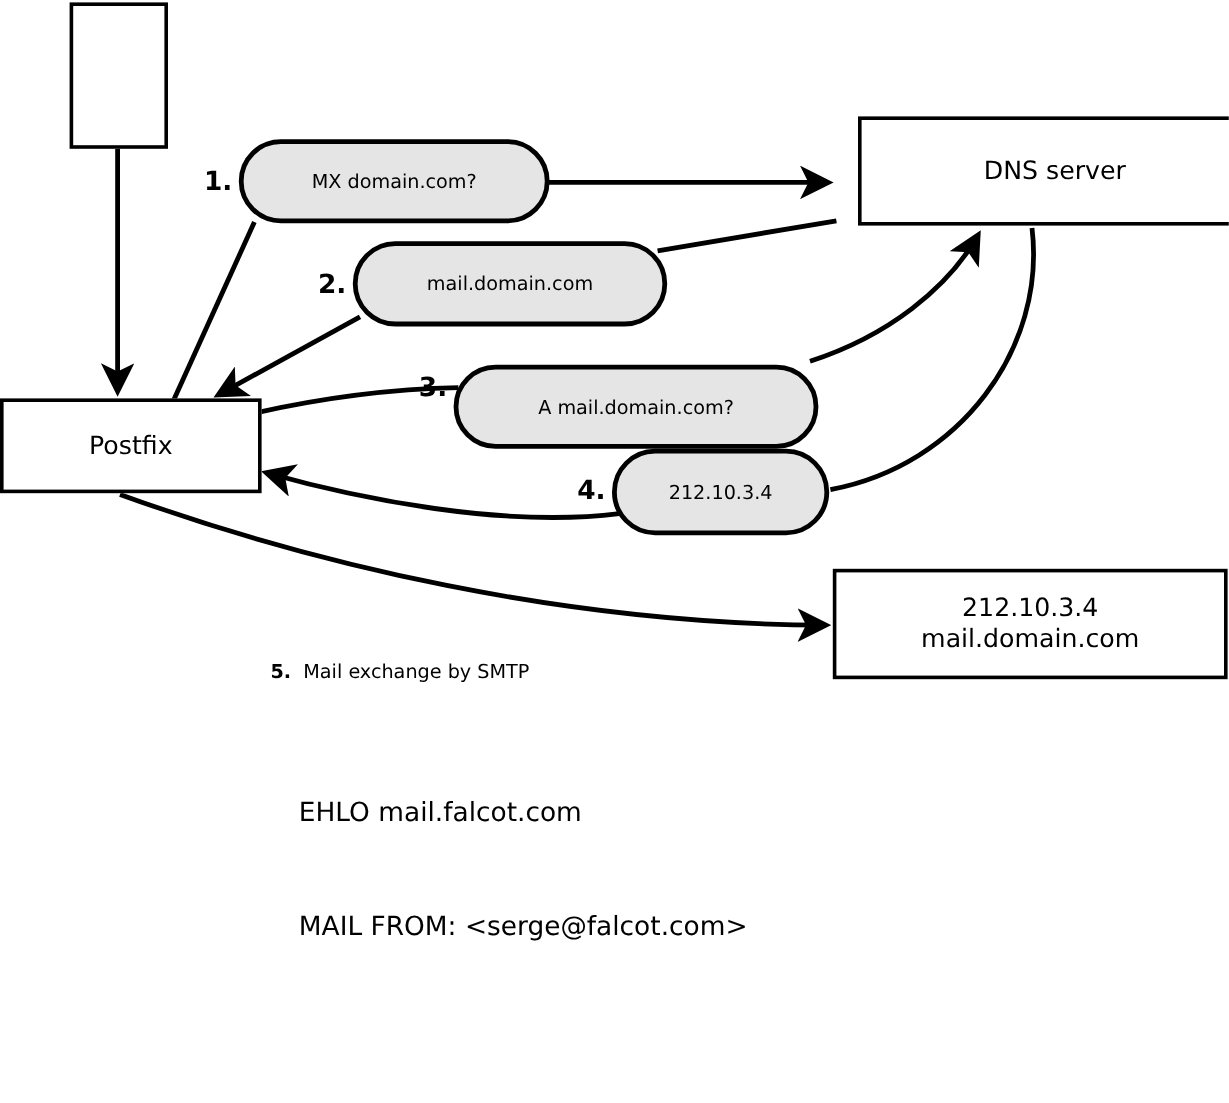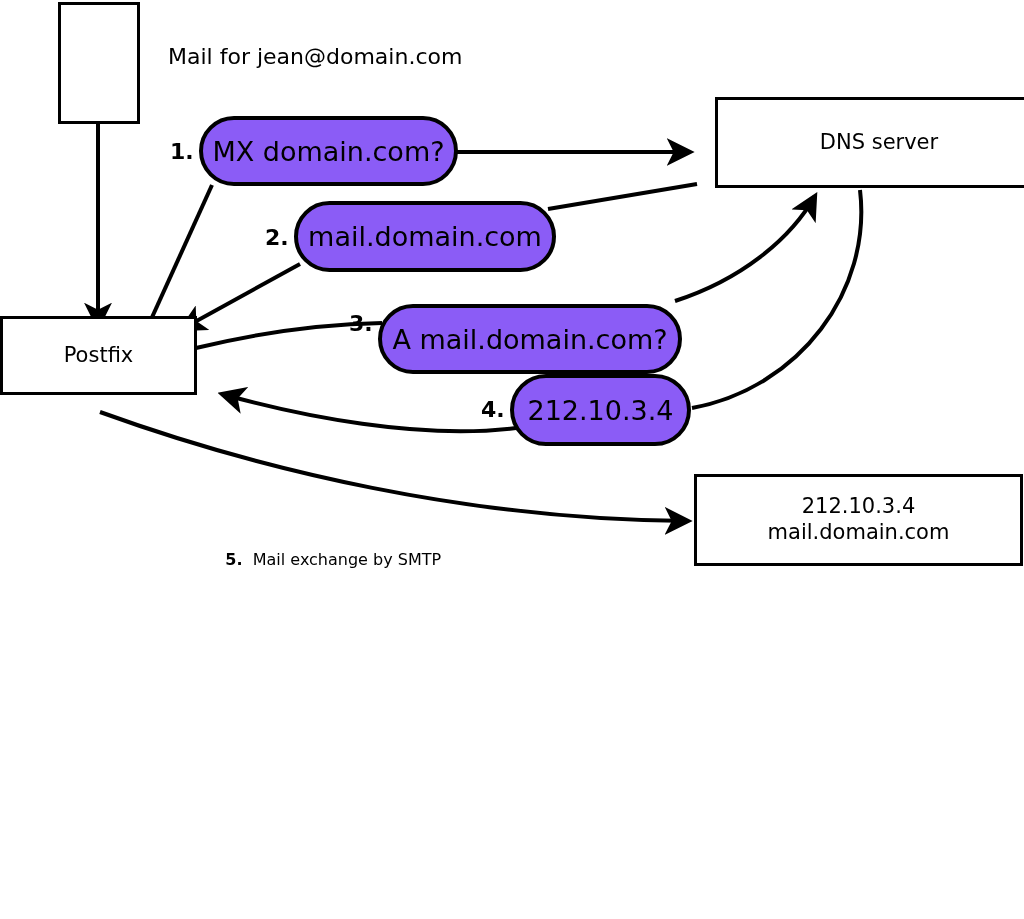--- a/index.html
+++ b/index.html
@@ -37,27 +37,27 @@
     align-items: center;
     justify-content: center;
     text-align: center;
     font-size: 21px;
     line-height: 1.22;
     font-family: "DejaVu Sans", sans-serif;
   }
   .pill {
     position: absolute;
     border: 4px solid #000;
-    background: #8b5cf6;
+    background: #e5e5e5;
     box-sizing: border-box;
     border-radius: 999px;
     display: flex;
     align-items: center;
     justify-content: center;
-    font-size: 27px;
+    font-size: 16px;
     font-family: "DejaVu Sans", sans-serif;
     white-space: nowrap;
     z-index: 5;
   }
   .step-num {
     position: absolute;
     font-weight: bold;
     font-size: 22px;
     font-family: "DejaVu Sans", sans-serif;
     z-index: 6;
@@ -117,21 +117,21 @@
 
     <path d="M 516 428 C 420 440 300 416 222 394" stroke="#000" stroke-width="4" fill="none" marker-end="url(#arrow)"></path>
 
     <path d="M 100 412 C 260 470 470 520 688 521" stroke="#000" stroke-width="4" fill="none" marker-end="url(#arrow)"></path>
   </svg>
 
   <div class="node-box" style="left:58px; top:2px; width:82px; height:122px;">
     <span></span>
   </div>
 
-  <div class="node-box" style="left:0px; top:316px; width:197px; height:79px;">
+  <div class="node-box" style="left:0px; top:332px; width:218px; height:79px;">
     <span>Postfix</span>
   </div>
 
   <div class="node-box" style="left:695px; top:97px; width:328px; height:91px;margin-left:20px;">
     <span>DNS server</span>
   </div>
 
   <div class="node-box" style="left:694px; top:474px; width:329px; height:92px; flex-direction:column;">
     <span>212.10.3.4</span>
     <span>mail.domain.com</span>
@@ -150,27 +150,28 @@
   <div class="step-num" style="left:349px; top:311px;">3.</div>
   <div class="pill" style="left:378px; top:304px; width:304px; height:70px;">
     <span>A mail.domain.com?</span>
   </div>
 
   <div class="step-num" style="left:481px; top:397px;">4.</div>
   <div class="pill" style="left:510px; top:374px; width:181px; height:72px;">
     <span>212.10.3.4</span>
   </div>
 
-  <div class="plain-text" style="left:168px; top:44px;">Mail for jean@domain.com</div>
 
   <div class="step5-label" style="left:205px; top:531px;">
     <span class="step5-num">5.</span><span>&nbsp;&nbsp;</span><span>Mail exchange by SMTP</span>
   </div>
 
   <div class="smtp-block" style="left:249px; top:598px;">
+    <span class="smtp-line">EHLO mail.falcot.com</span>
+    <span class="smtp-line">MAIL FROM: &lt;serge@falcot.com&gt;</span>
     
     
     
     
     
     
     
     
   </div>
 

